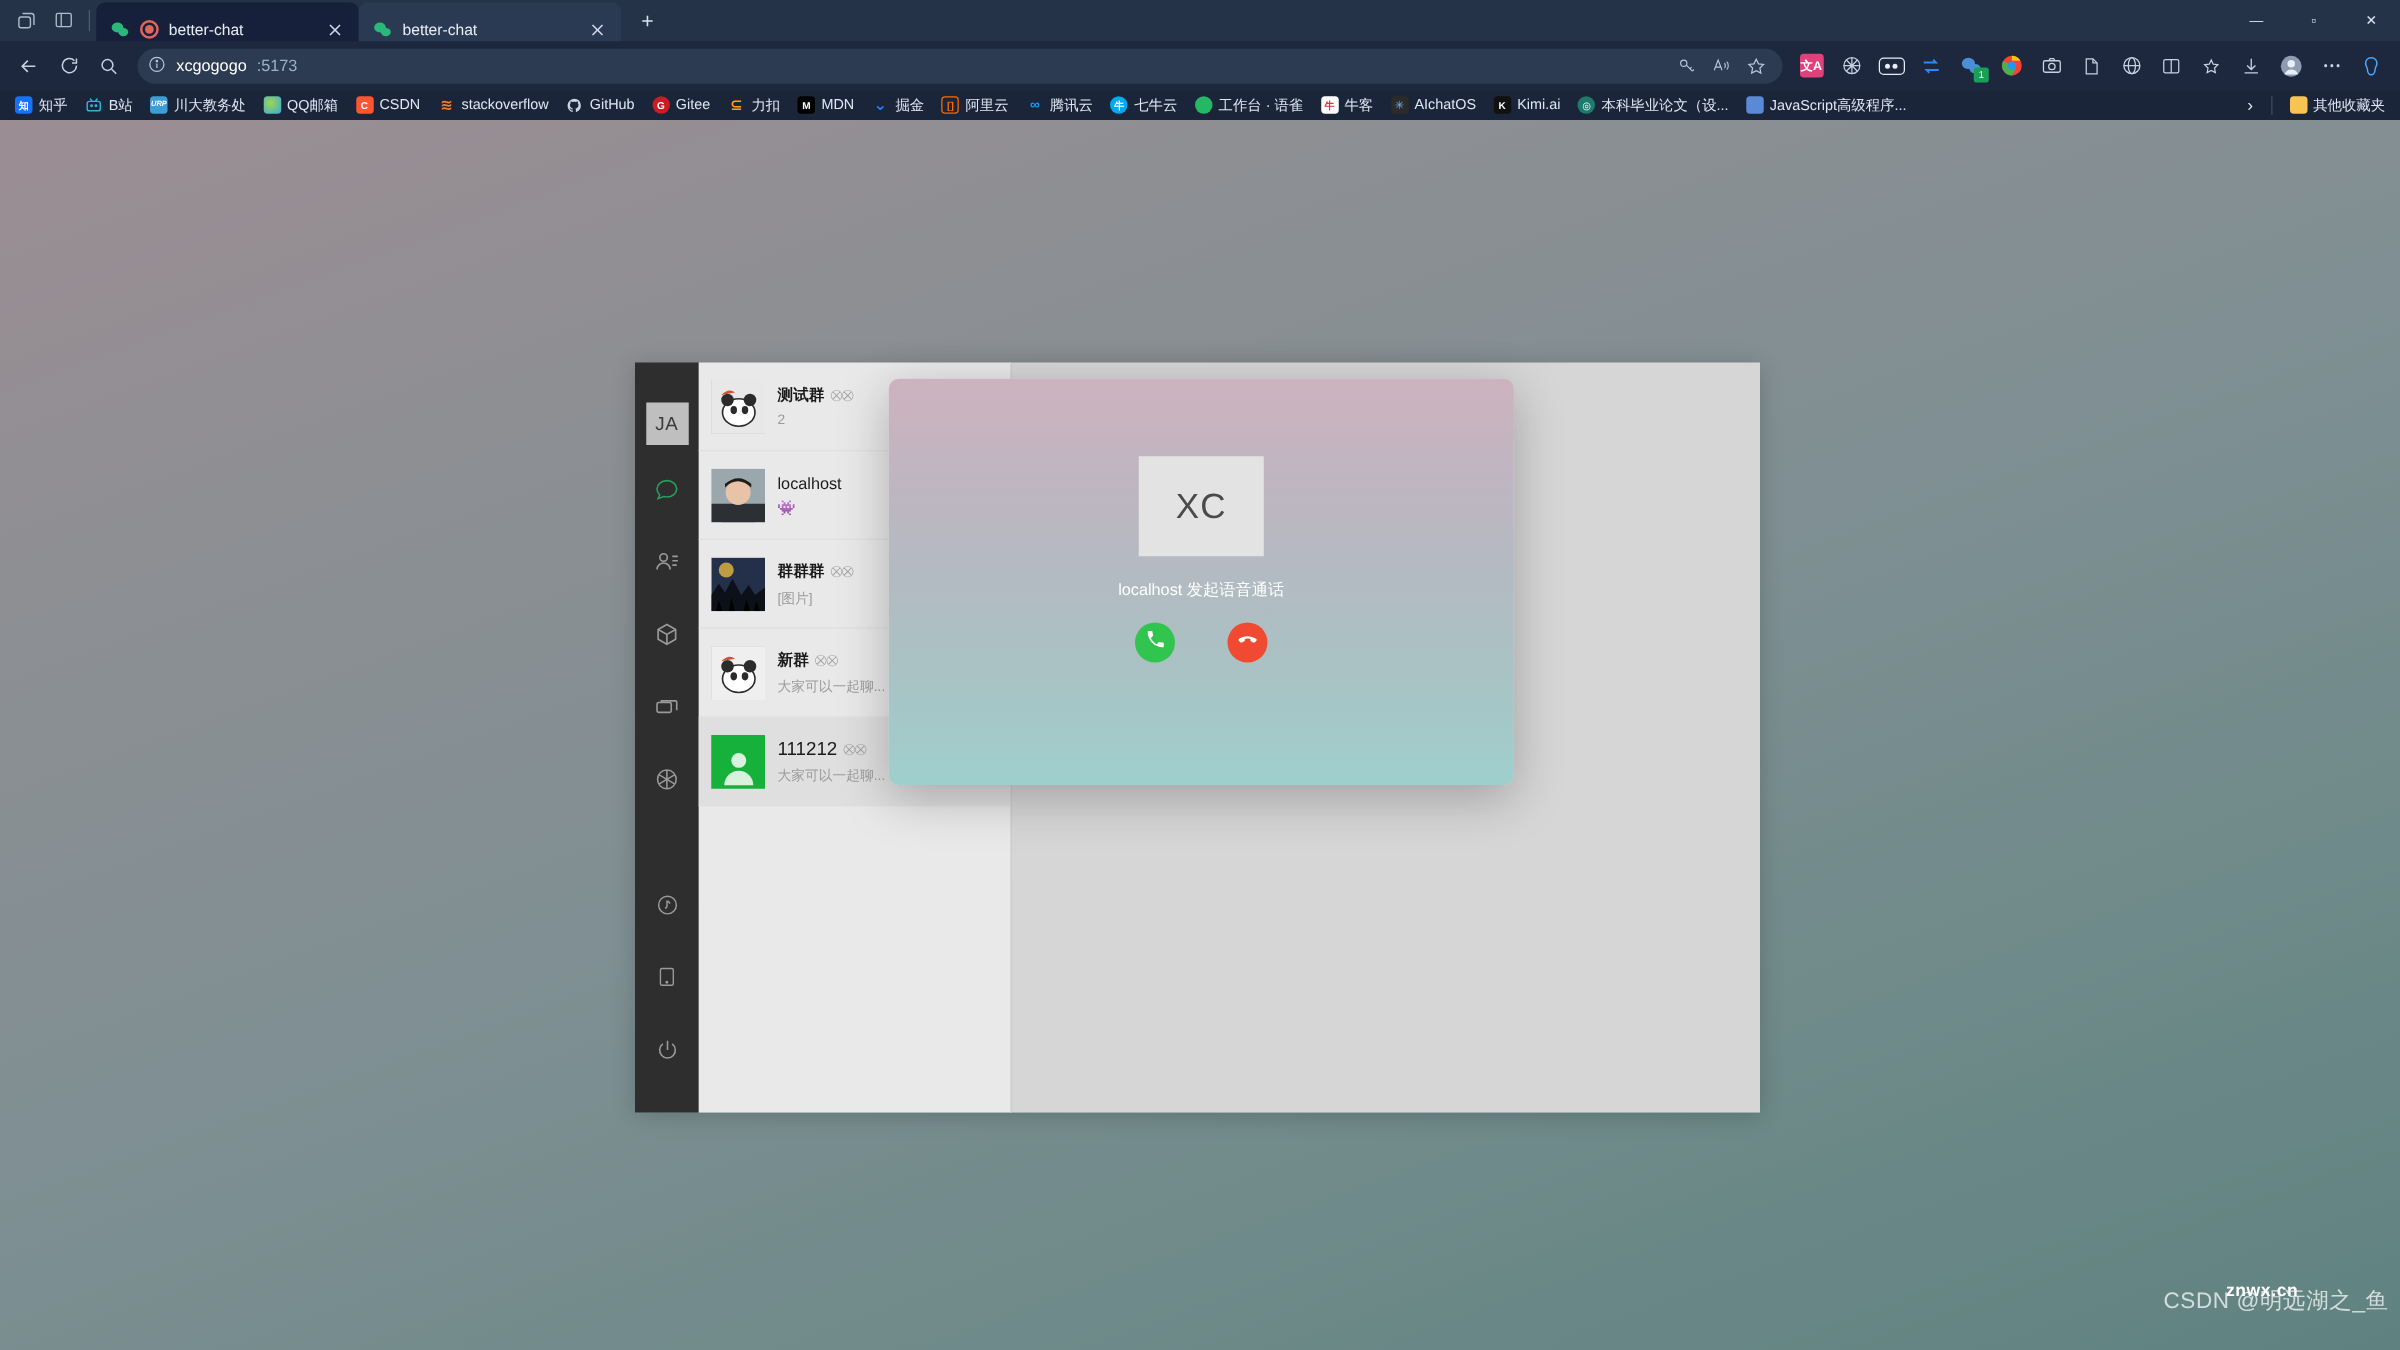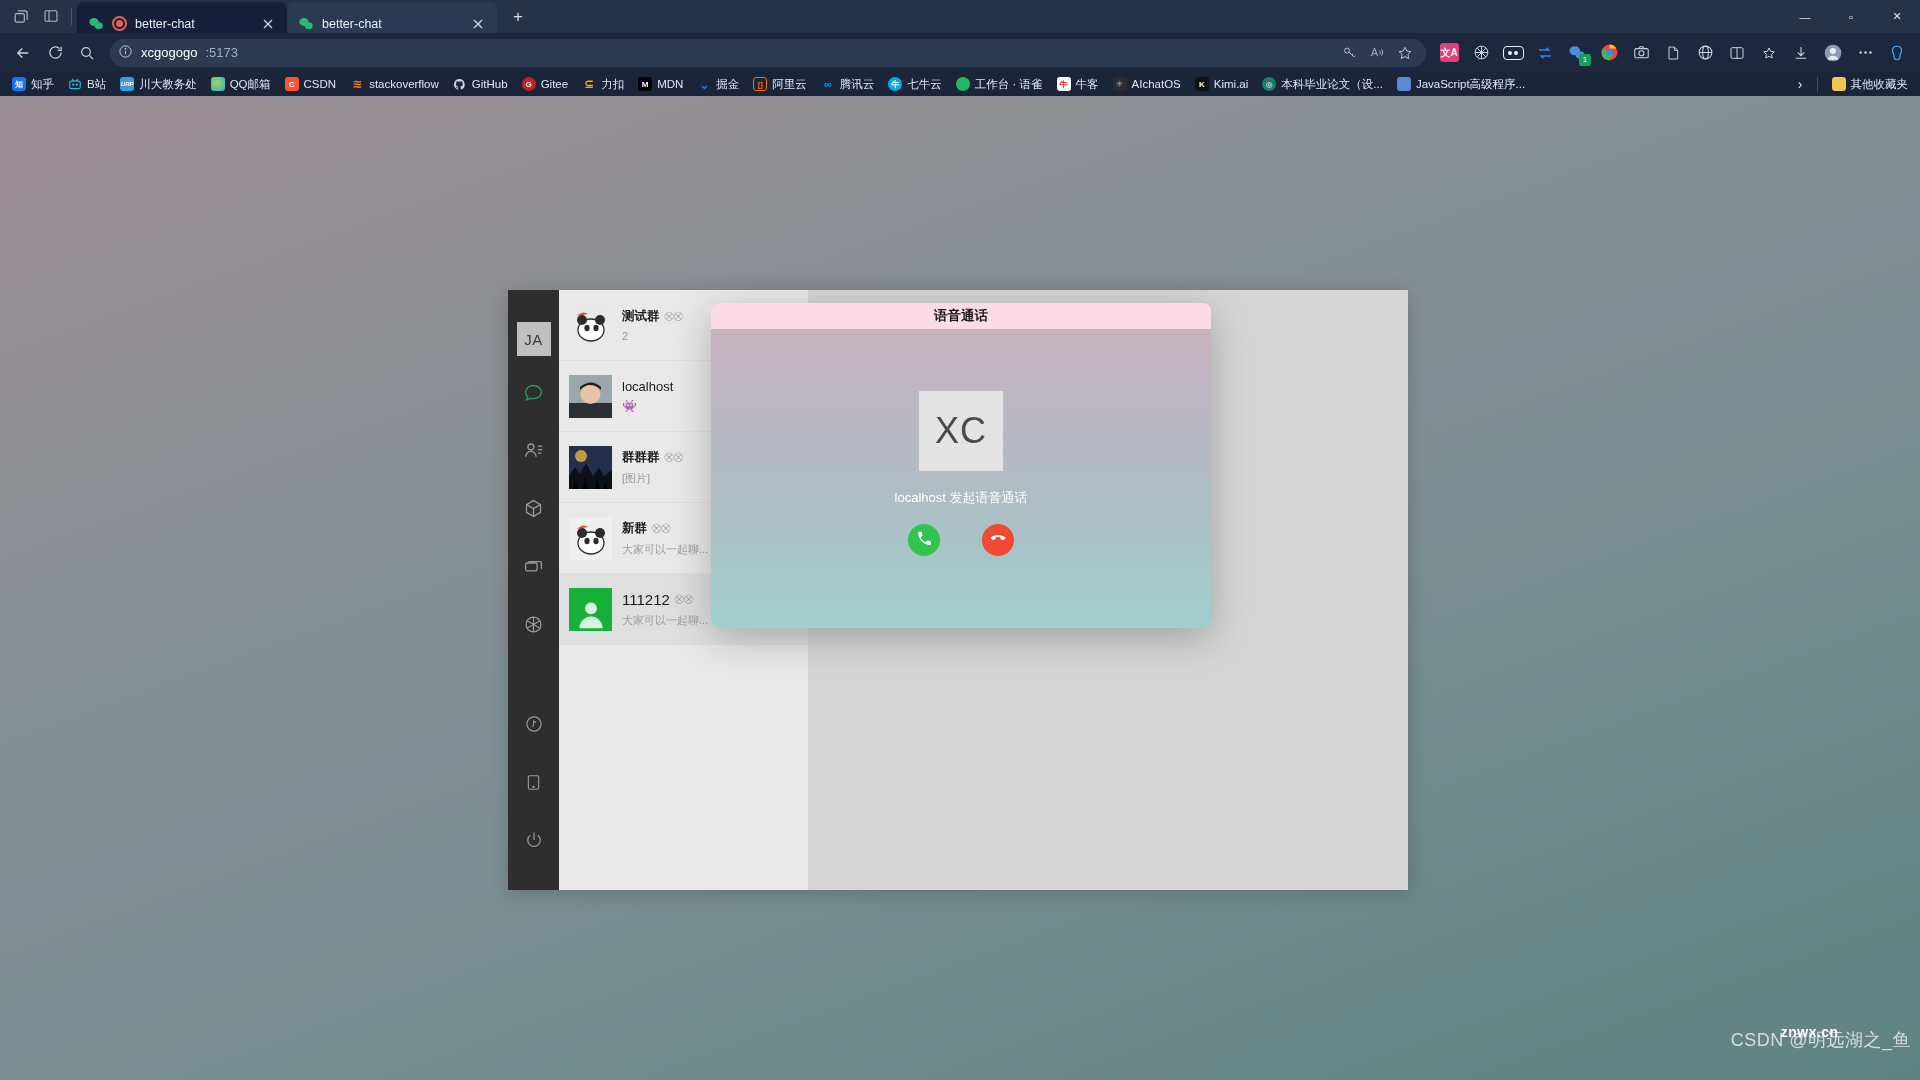--- a/index.html
+++ b/index.html
@@ -161,23 +161,23 @@
     height: 26px; background: #fcdbe6;
     display:flex;align-items:center;justify-content:center;
     font-size: 13.5px; color: #1a1a1a; font-weight: 600;
   }
   .modal-body {
     height: 299px;
     display:flex;flex-direction:column;align-items:center;
     padding-top: 62px;
   }
   .call-avatar {
-    width: 84px; height: 80px; background:#e3e3e3;
+    width: 100px; height: 80px; background:#e3e3e3;
     display:flex;align-items:center;justify-content:center;
-    color:#4a4a4a; font-size:36px; letter-spacing:1px;
+    color:#4a4a4a; font-size:28px; letter-spacing:1px;
   }
   .call-text { margin-top: 18px; font-size: 13px; color: #ffffff; }
   .call-btns { margin-top: 17px; display:flex; gap:42px; }
   .cbtn { width: 32px; height:32px; border-radius:50%; display:flex;align-items:center;justify-content:center; }
   .cbtn.accept { background:#31c44f; }
   .cbtn.decline { background:#f04a32; }
 
   .watermark {
     position:absolute; right: 9px; bottom: 28px;
     font-size: 18px; color: rgba(255,255,255,.72);
@@ -684,21 +684,20 @@
             <ellipse cx="30" cy="24" rx="26" ry="20" fill="#6e6e6e"></ellipse>
             <path d="M14 40l-7 10 16-5z" fill="#6e6e6e"></path>
             <ellipse cx="53" cy="42" rx="22" ry="17" fill="#5d5d5d"></ellipse>
             <path d="M68 55l8 7-14-2z" fill="#5d5d5d"></path>
           </svg>
         </span>
       </div>
     </div>
 
     <div class="modal">
-      <div class="modal-head">语音通话</div>
       <div class="modal-body">
         <div class="call-avatar">XC</div>
         <div class="call-text">localhost 发起语音通话</div>
         <div class="call-btns">
           <div class="cbtn accept">
             <span>
               <svg width="17" height="17" viewBox="0 0 24 24" fill="#fff">
                   <path d="M6.6 10.8c1.4 2.8 3.8 5.1 6.6 6.6l2.2-2.2c.3-.3.7-.4 1.1-.2 1.2.4 2.4.6 3.7.6.6 0 1 .4 1 1V20c0 .6-.4 1-1 1C10.9 21 3 13.1 3 3.4c0-.6.4-1 1-1h3.5c.6 0 1 .4 1 1 0 1.3.2 2.5.6 3.7.1.4 0 .8-.2 1.1z"></path>
                 </svg>
             </span>

